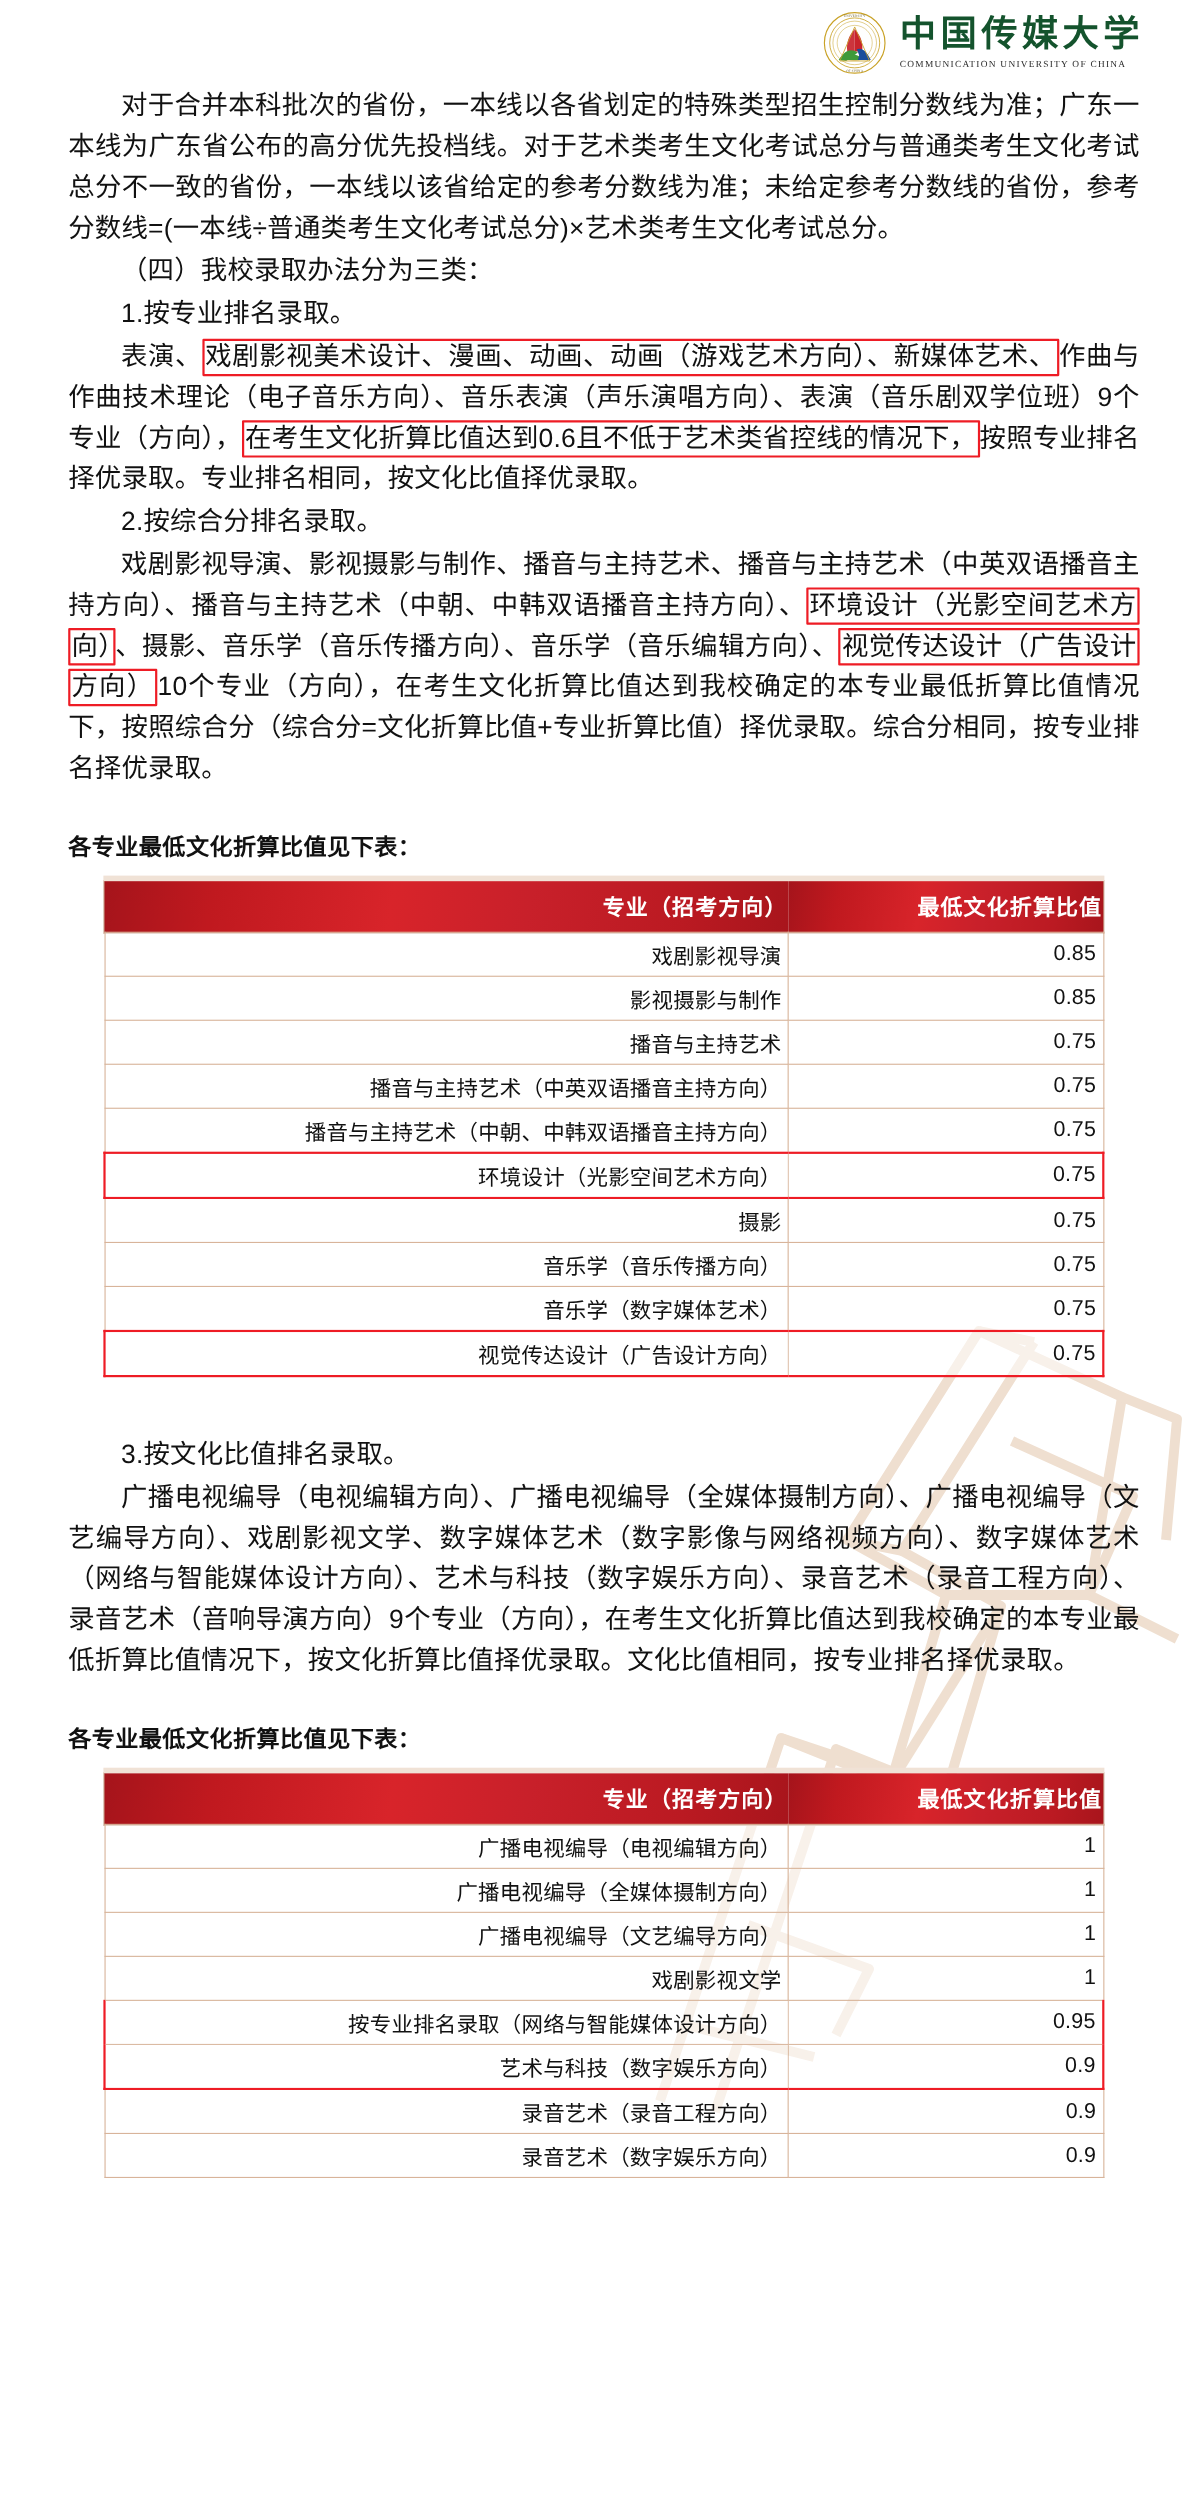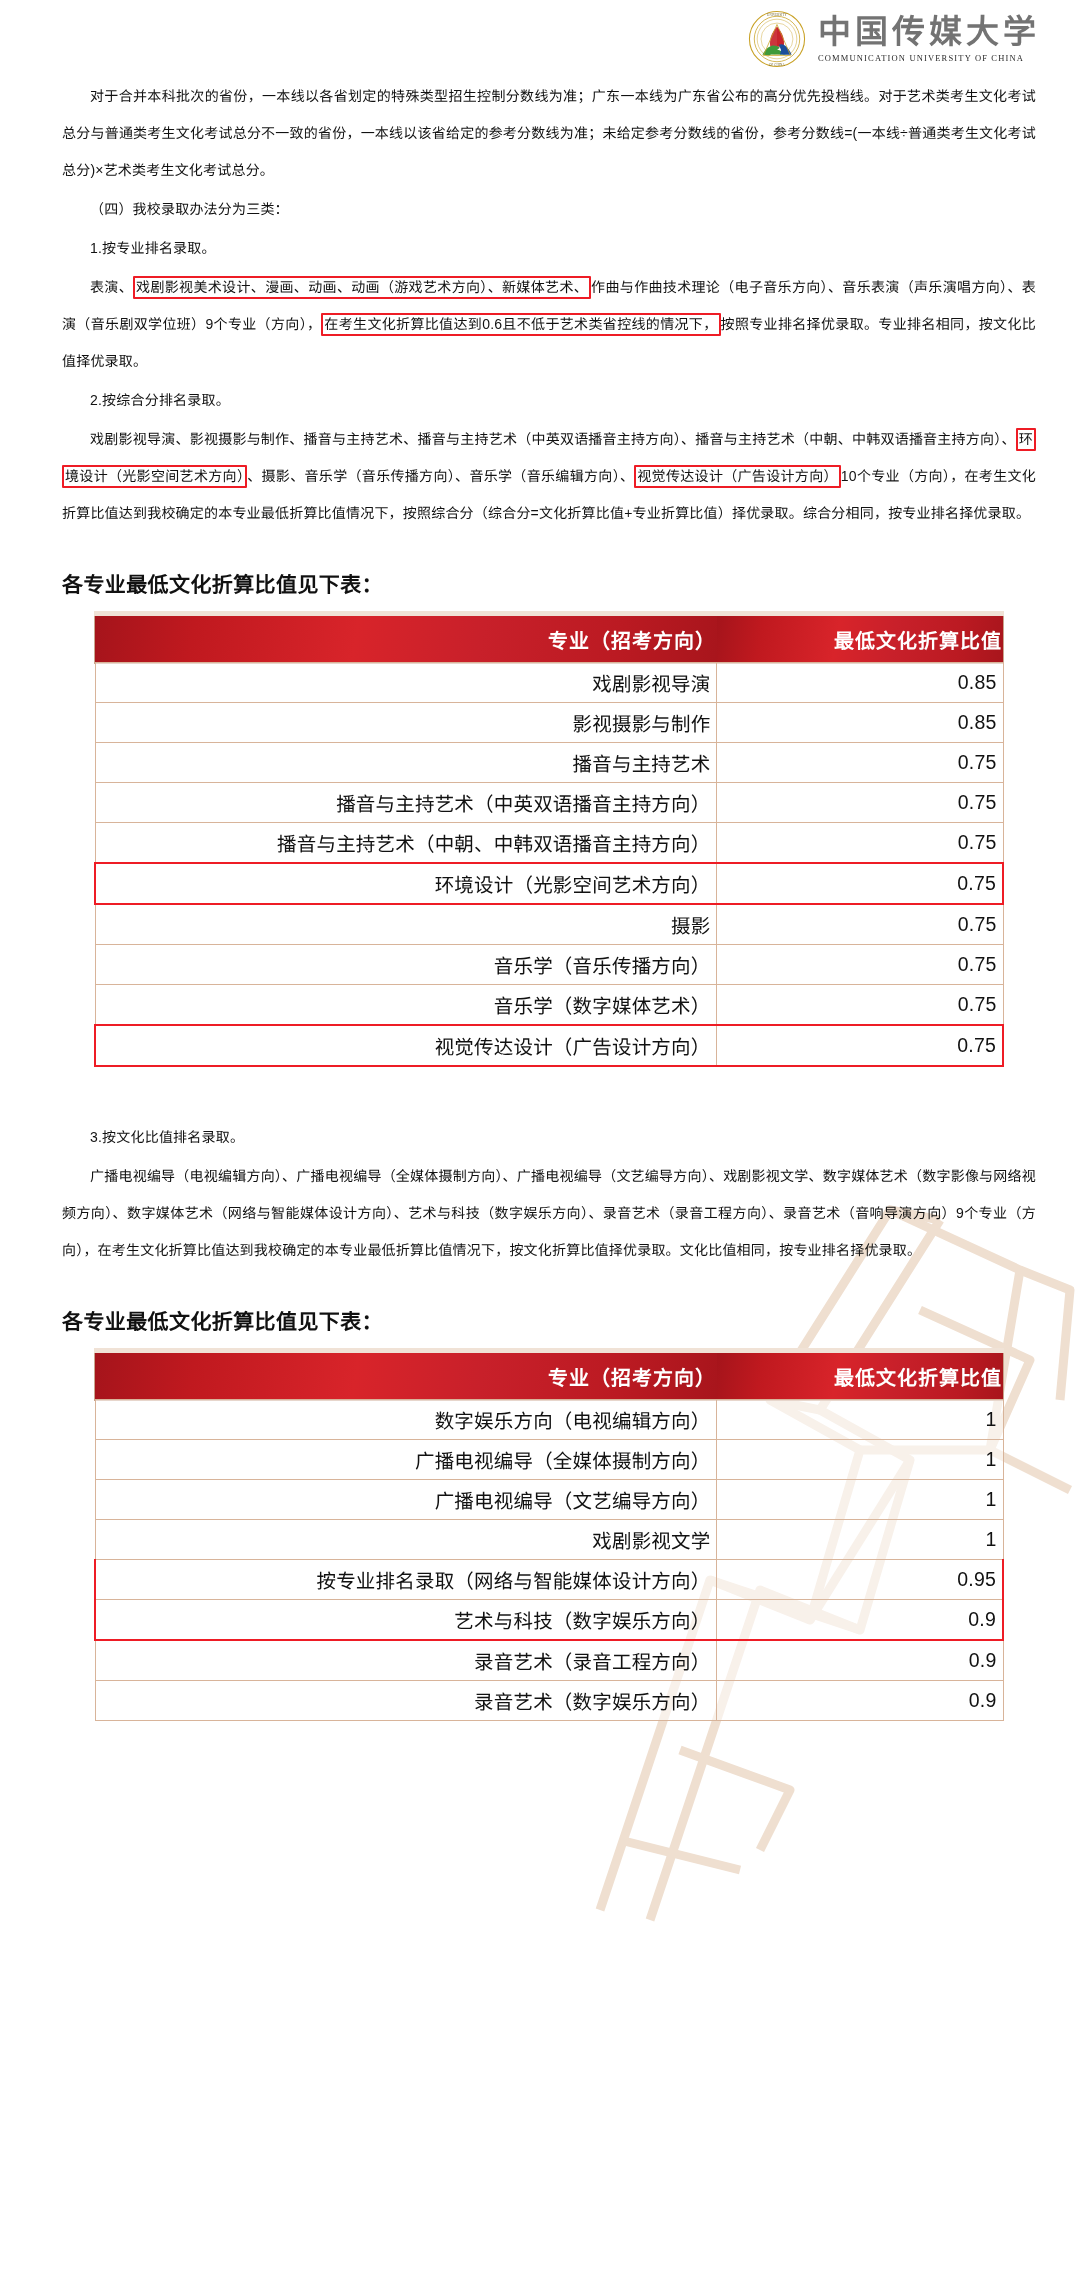--- a/index.html
+++ b/index.html
@@ -28,34 +28,34 @@
     display:flex; align-items:center; justify-content:flex-end;
     padding:22px 40px 8px 0;
     height:64px; box-sizing:border-box;
   }
   .logo-wrap { display:flex; align-items:center; gap:12px; }
   .logo-emblem { width:58px; height:58px; flex:0 0 58px; display:block; }
   .logo-text-block { display:flex; flex-direction:column; justify-content:center; }
   .logo-cn {
     font-family:"Liberation Serif","DejaVu Serif",serif;
     font-size:33px; font-weight:700; letter-spacing:4px;
-    line-height:1.05; color:#737373; white-space:nowrap;
+    line-height:1.05; color:#14532d; white-space:nowrap;
   }
   .logo-en {
     font-family:"Liberation Serif","DejaVu Serif",serif;
     font-size:8.5px; letter-spacing:1.15px; color:#2a2a2a;
     margin-top:3px; white-space:nowrap;
   }
 
   
   .content { position:relative; z-index:2; padding:14px 44px 0 62px; }
 
   p.para {
     margin:0 0 2px 0;
-    font-size:14px;
+    font-size:24px;
     line-height:37px;
     text-align:justify;
     text-justify:inter-ideograph;
     letter-spacing:0.2px;
     color:#111;
   }
   p.indent2 { text-indent:2em; }
 
   
   .hl {
@@ -271,21 +271,21 @@
             <col class="c-value">
           </colgroup>
         <thead>
           <tr>
             <th>专业（招考方向）</th>
             <th>最低文化折算比值</th>
           </tr>
         </thead>
         <tbody>
             <tr>
-              <td>数字娱乐方向（电视编辑方向）</td>
+              <td>广播电视编导（电视编辑方向）</td>
               <td>1</td>
             </tr>
             <tr>
               <td>广播电视编导（全媒体摄制方向）</td>
               <td>1</td>
             </tr>
             <tr>
               <td>广播电视编导（文艺编导方向）</td>
               <td>1</td>
             </tr>

